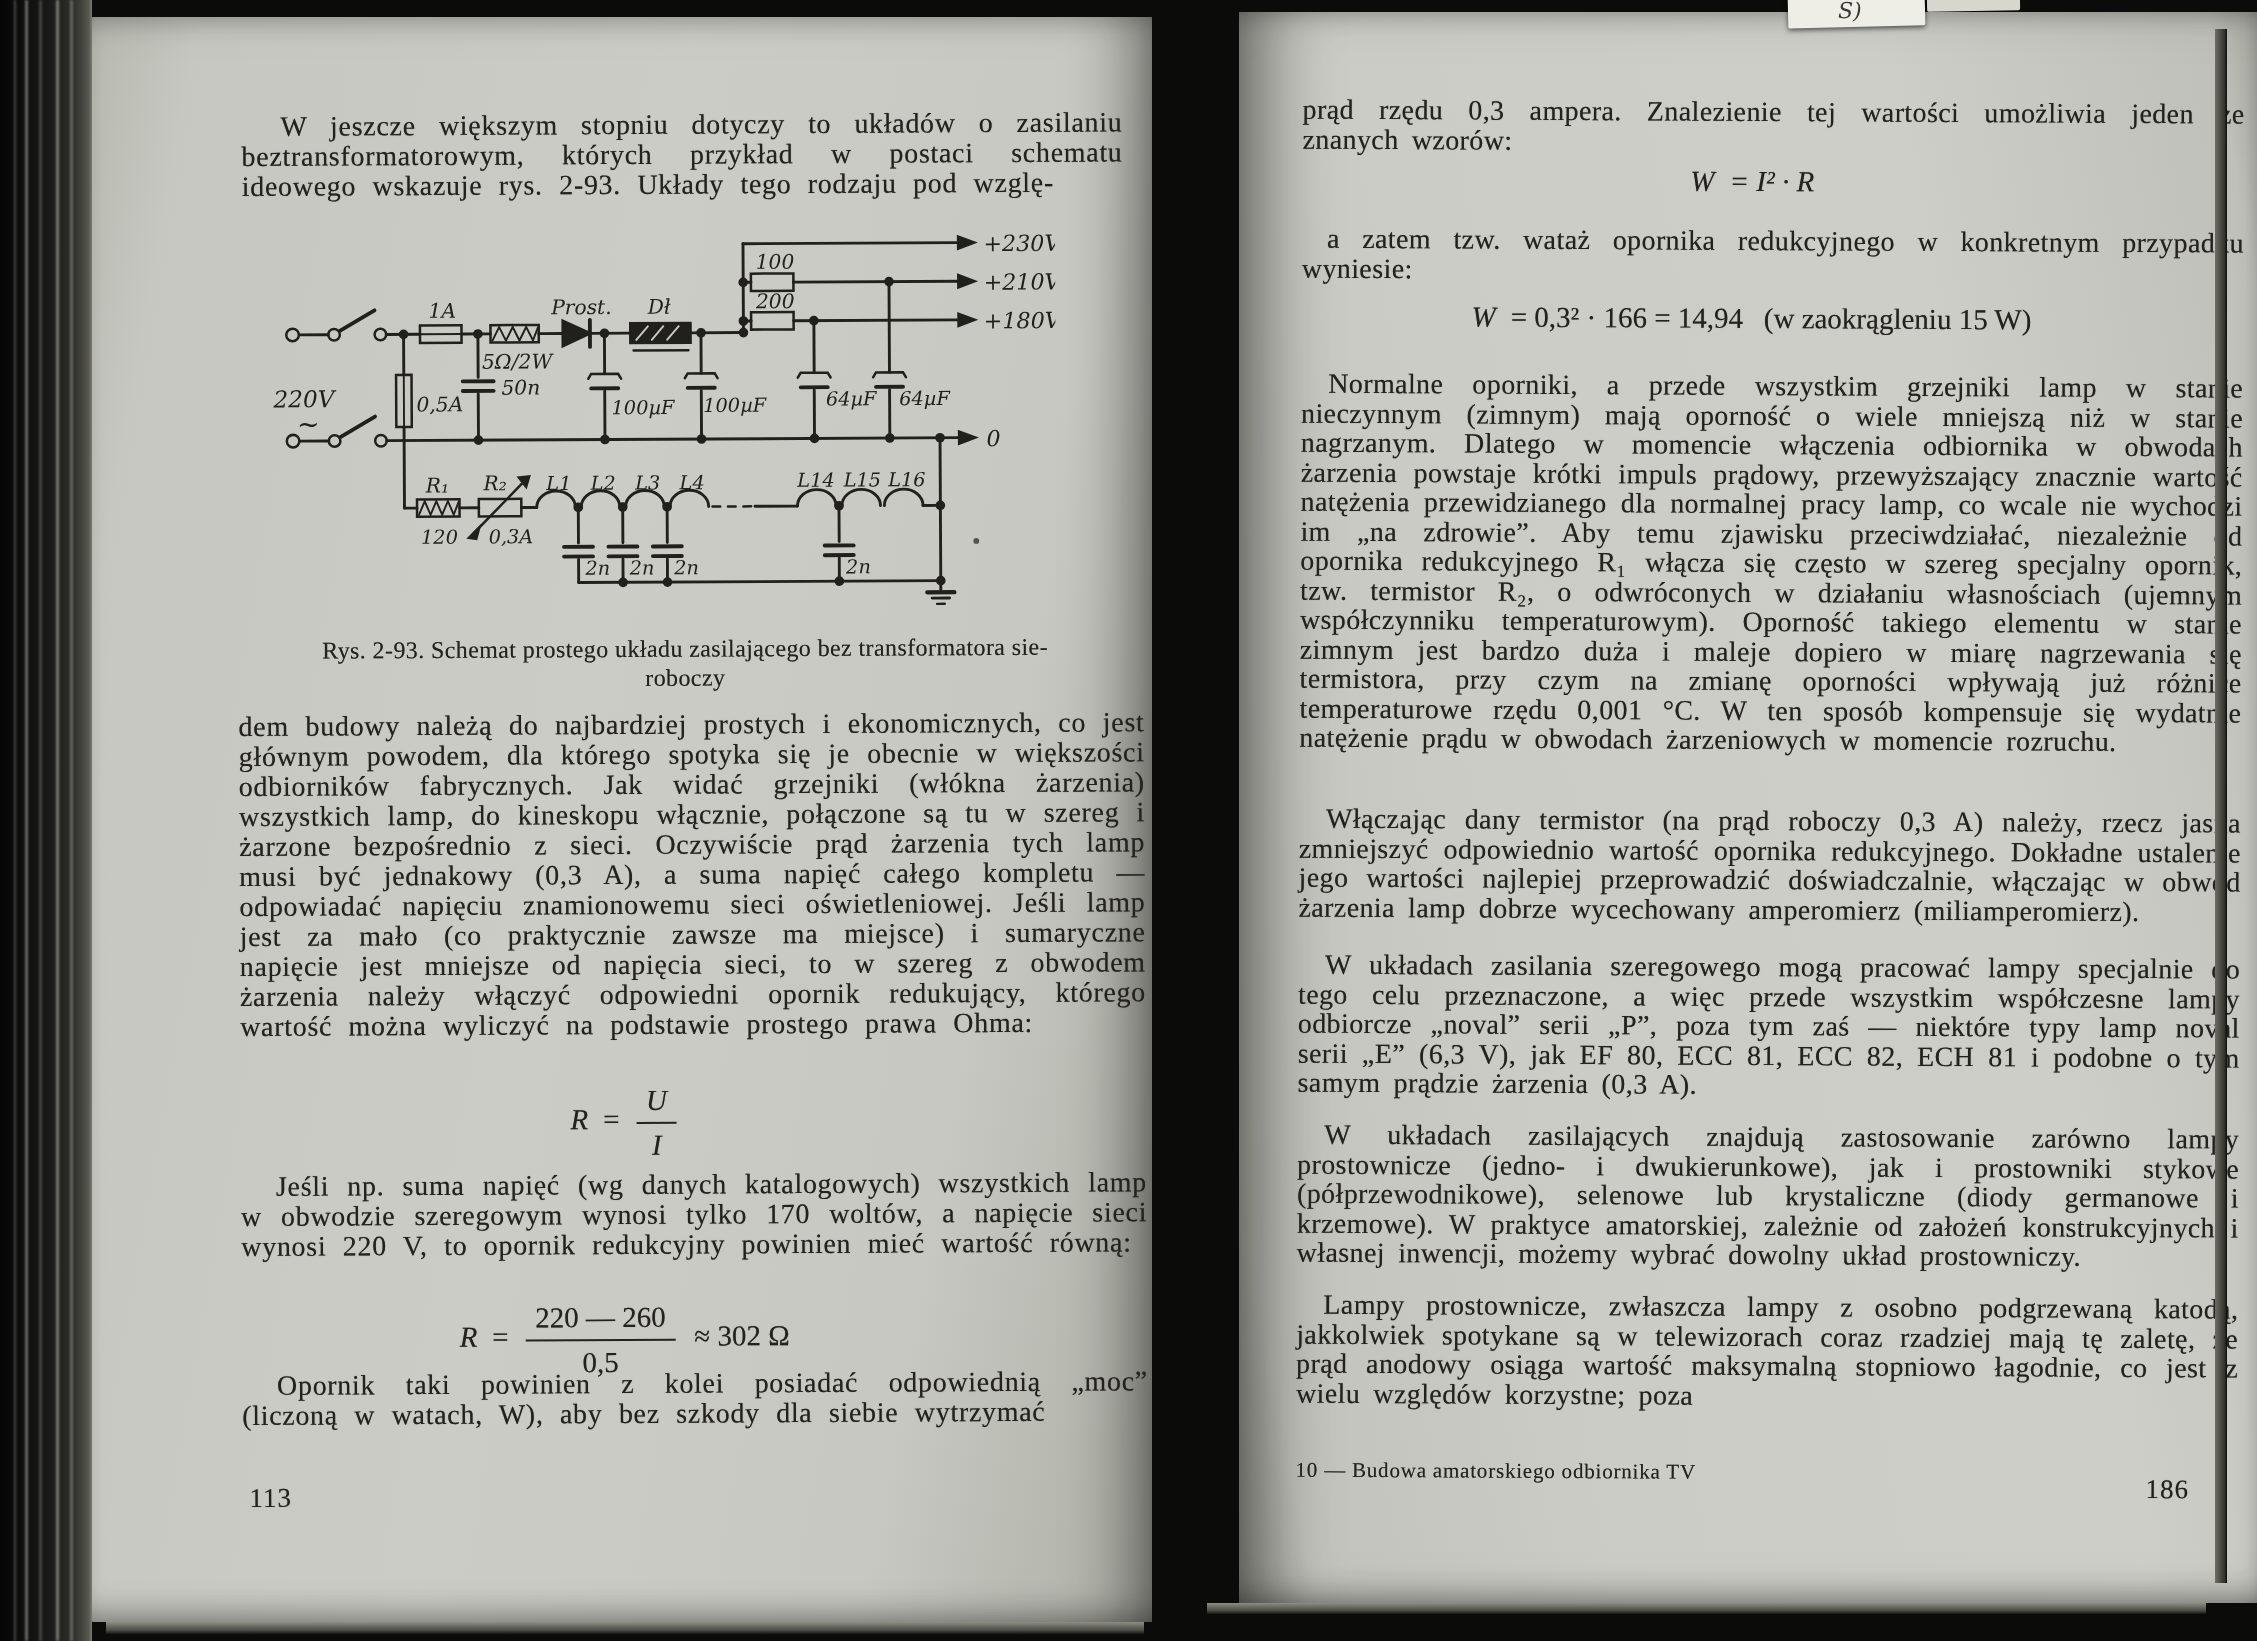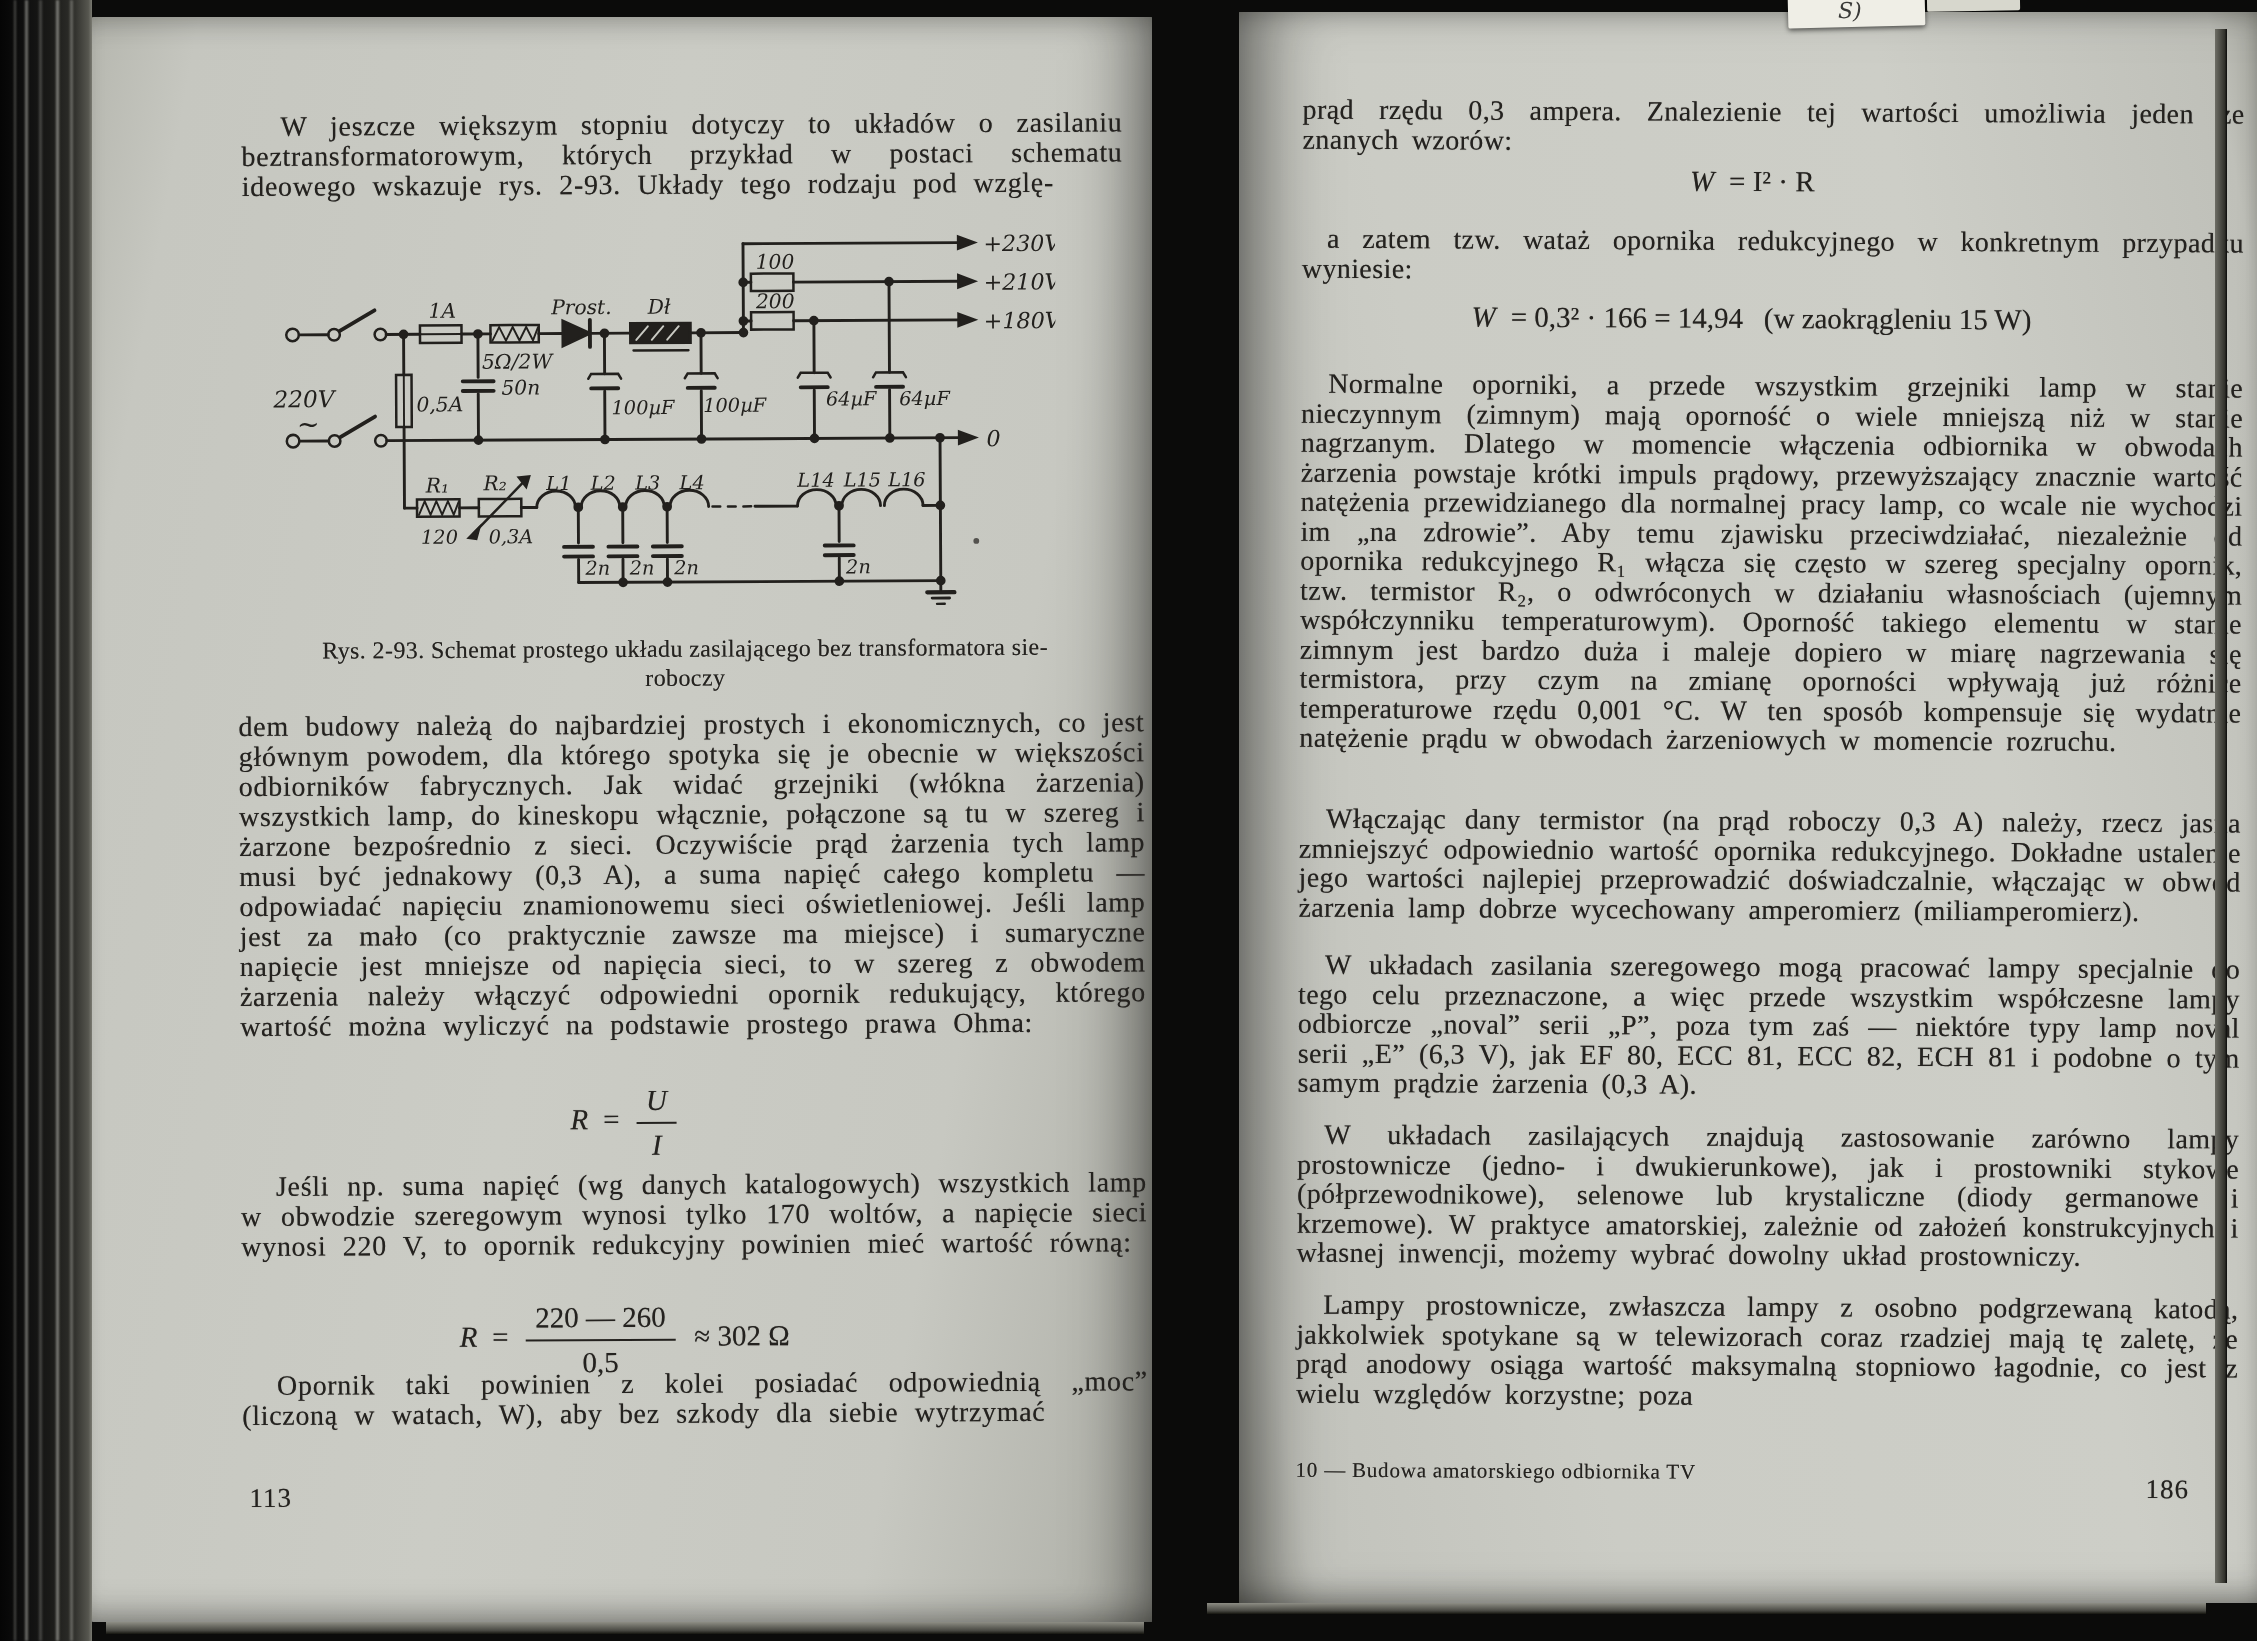--- a/index.html
+++ b/index.html
@@ -56,21 +56,21 @@
   
   .formula{position:absolute;width:100%;text-align:center;font-size:29px;text-shadow:0 0 0.7px rgba(30,28,24,.5);}
   .f-var{font-style:italic;padding-right:7.7px;}
   .f-eq{padding-right:9.7px;}
   .frac{display:inline-block;vertical-align:middle;text-align:center;}
   .frac .num{display:block;padding:0 9.7px 4.8px;}
   .frac .den{display:block;border-top:2.4px solid #24221f;padding:4.8px 9.7px 0;}
   .frac.it .num,.frac.it .den{font-style:italic;}
   .f-rhs{padding-left:11.6px;}
   .f-note{padding-left:13.5px;}
-  .f-it{}
+  .f-it{font-style:italic;}
 
   
   .fig{position:absolute;}
   .fig svg text{font-family:"DejaVu Serif","Liberation Serif",serif;font-style:italic;fill:#22201d;}
 </style>
 </head>
 <body>
 
 <div id="stage">
 

